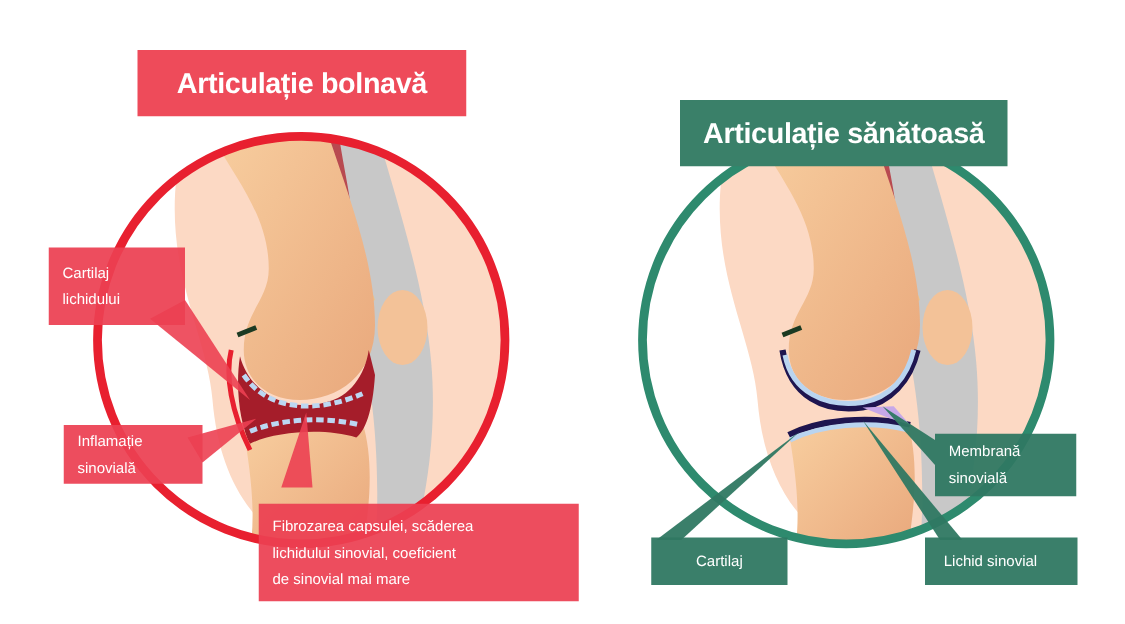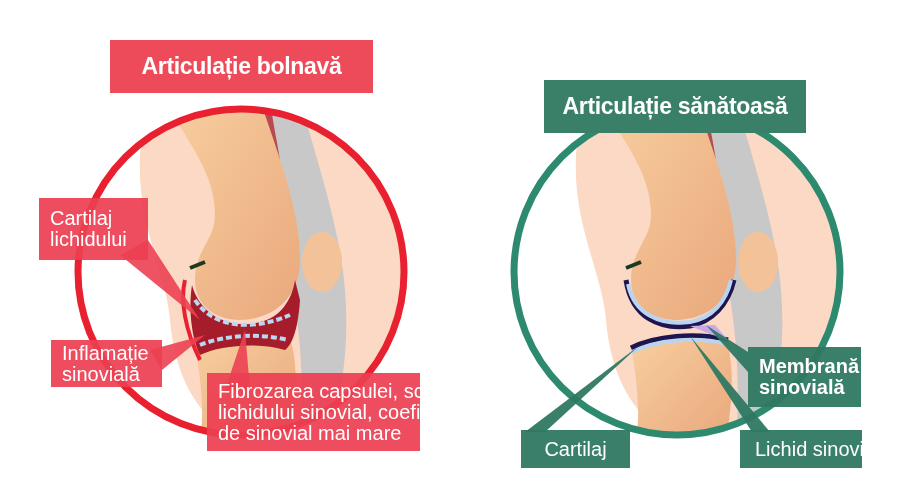--- a/index.html
+++ b/index.html
@@ -1,20 +1,20 @@
 <!DOCTYPE html>
 <html><head>
 <meta charset="utf-8">
 <style>
   html, body { margin: 0; padding: 0; background: #ffffff; }
   body { width: 900px; height: 499px; position: relative; overflow: hidden; font-family: "Liberation Sans", "DejaVu Sans", sans-serif; }
   .title { position: absolute; height: 53px; color: #ffffff; font-weight: bold; font-size: 23px; display: flex; align-items: center; justify-content: center; letter-spacing: -0.3px; }
   .title.red { left: 110px; top: 40px; width: 263px; background: #ee4b5a; }
   .title.green { left: 544px; top: 40px; width: 262px; background: #3a8069; margin-top: 40px; }
-  .label { position: absolute; color: #fff; font-size: 20px; line-height: 21px; padding: 0 11px; box-sizing: border-box; display: flex; flex-direction: column; justify-content: center; }
+  .label { position: absolute; color: #fff; font-size: 12px; line-height: 21px; padding: 0 11px; box-sizing: border-box; display: flex; flex-direction: column; justify-content: center; }
   .label.red { background: rgba(236, 64, 82, 0.93); }
   .label.green { background: rgba(47, 120, 98, 0.95); }
   .label span { display: block; white-space: nowrap; }
   svg.art { position: absolute; left: 0; top: 0; }
 </style>
 </head>
 <body>
 
 <svg class="art" width="900" height="499" viewBox="0 0 900 499">
   <defs>
@@ -88,27 +88,27 @@
 <div class="title green">Articulație sănătoasă</div>
 
 <div class="label red" style="left:39px; top:198px; width:109px; height:62px;">
   <span>Cartilaj</span>
   <span>lichidului</span>
 </div>
 <div class="label red" style="left:51px; top:340px; width:111px; height:47px;">
   <span>Inflamație</span>
   <span>sinovială</span>
 </div>
-<div class="label red" style="left:207px; top:373px; width:213px; height:78px;">
+<div class="label red" style="left:207px; top:403px; width:256px; height:78px;">
   <span>Fibrozarea capsulei, scăderea</span>
   <span>lichidului sinovial, coeficient</span>
   <span>de sinovial mai mare</span>
 </div>
 
-<div class="label green" style="left:748px; top:347px; width:113px; height:60px;font-weight:bold;">
+<div class="label green" style="left:748px; top:347px; width:113px; height:50px;">
   <span>Membrană</span>
   <span>sinovială</span>
 </div>
 <div class="label green" style="left:521px; top:430px; width:109px; height:38px; align-items:center;">
   <span>Cartilaj</span>
 </div>
 <div class="label green" style="left:740px; top:430px; width:122px; height:38px;padding-left:15px;">
   <span>Lichid sinovial</span>
 </div>
 

